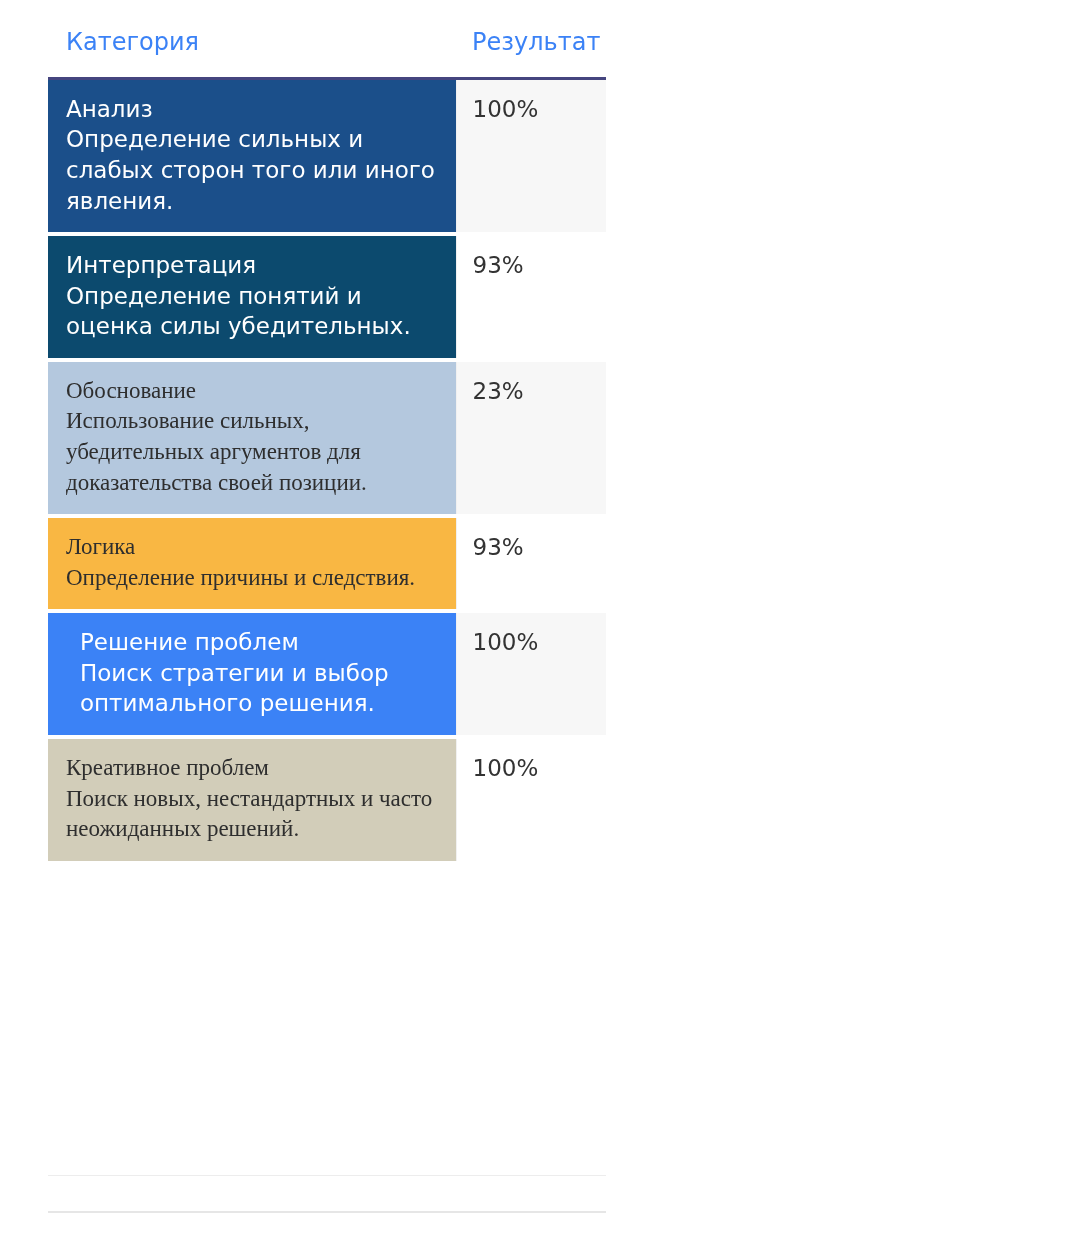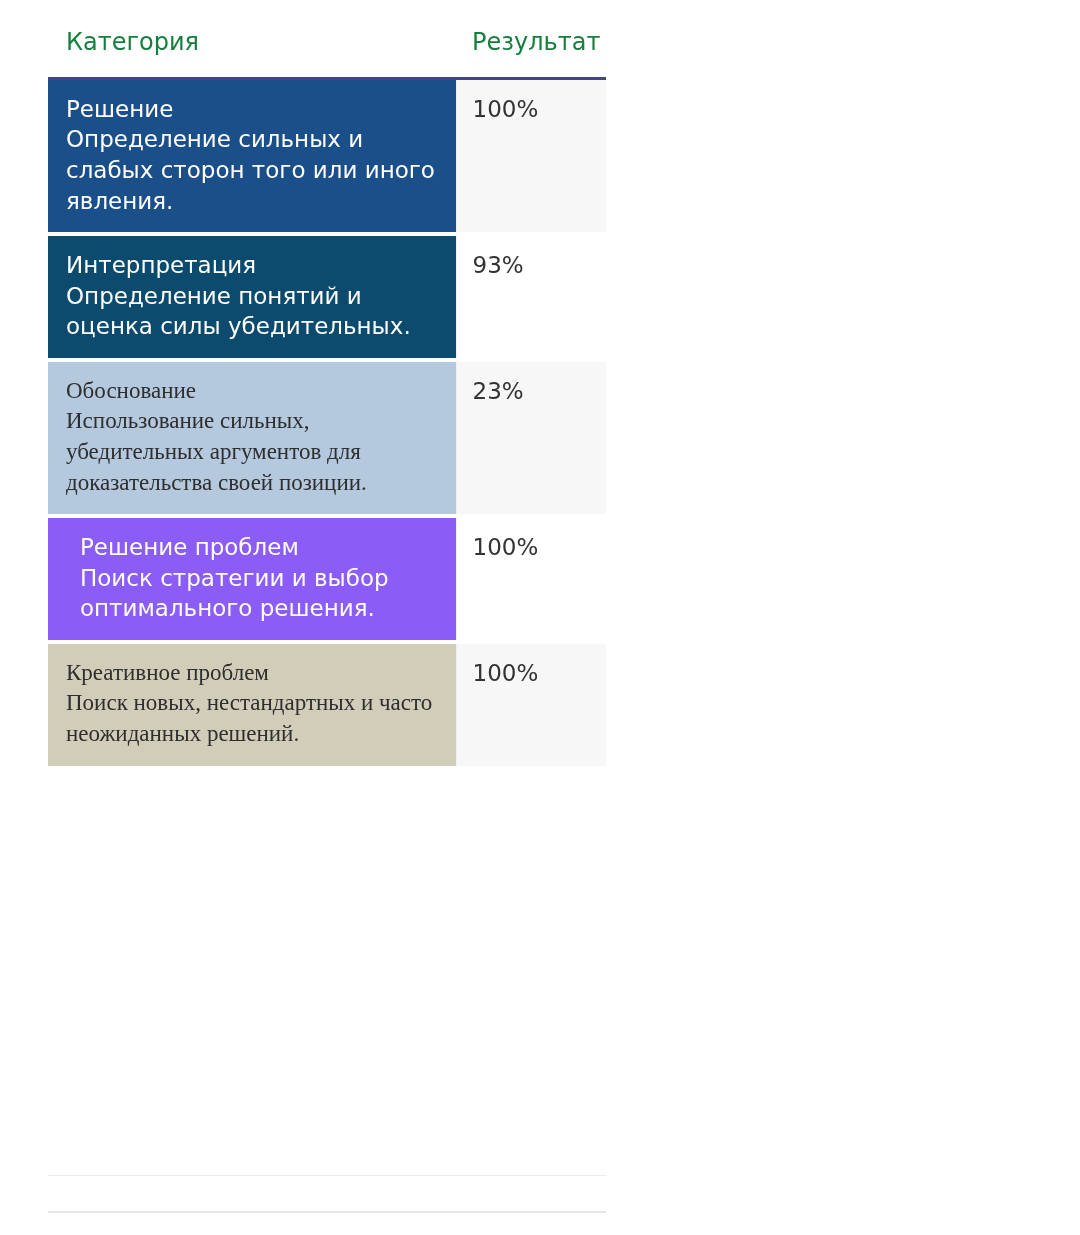--- a/index.html
+++ b/index.html
@@ -37,21 +37,21 @@
     table-layout: fixed;
   }
 
   table.skills-table col.col-category { width: 408px; }
   table.skills-table col.col-result   { width: 150px; }
 
   thead th {
     font-weight: normal;
     font-size: 24px;
     line-height: 1.2;
-    color: #15803d;
+    color: #3b82f6;
     text-align: left;
     padding: 14px 18px 20px 18px;
     background: #ffffff;
     border-bottom: 3px solid #45457f;
     vertical-align: bottom;
   }
   thead th.th-result {
     padding-left: 16px;
   }
 
@@ -120,41 +120,48 @@
       </colgroup>
       <thead>
         <tr>
           <th class="th-category">Категория</th>
           <th class="th-result">Результат</th>
         </tr>
       </thead>
       <tbody id="table-body">
           <tr>
             <td class="cat-cell" style="background: rgb(27, 79, 138); color: rgb(255, 255, 255);">
-              <span class="cat-title">Решение</span>
+              <span class="cat-title">Анализ</span>
               <span class="cat-desc">Определение сильных и слабых сторон того или иного явления.</span>
             </td>
             <td class="res-cell">100%</td>
           </tr>
           <tr>
             <td class="cat-cell" style="background: #0c4a6e; color: rgb(255, 255, 255);">
               <span class="cat-title">Интерпретация</span>
               <span class="cat-desc">Определение понятий и оценка силы убедительных.</span>
             </td>
             <td class="res-cell">93%</td>
           </tr>
           <tr>
             <td class="cat-cell dark-text" style="background: rgb(180, 200, 222); color: rgb(46, 46, 46);">
               <span class="cat-title">Обоснование</span>
               <span class="cat-desc">Использование сильных, убедительных аргументов для доказательства своей позиции.</span>
             </td>
             <td class="res-cell">23%</td>
           </tr>
           <tr>
-            <td class="cat-cell" style="background: #8b5cf6; color: rgb(255, 255, 255); padding-left: 32px;">
+            <td class="cat-cell dark-text" style="background: rgb(249, 183, 67); color: rgb(46, 46, 46);">
+              <span class="cat-title">Логика</span>
+              <span class="cat-desc">Определение причины и следствия.</span>
+            </td>
+            <td class="res-cell">93%</td>
+          </tr>
+          <tr>
+            <td class="cat-cell" style="background: #3b82f6; color: rgb(255, 255, 255); padding-left: 32px;">
               <span class="cat-title">Решение проблем</span>
               <span class="cat-desc">Поиск стратегии и выбор оптимального решения.</span>
             </td>
             <td class="res-cell">100%</td>
           </tr>
           <tr>
             <td class="cat-cell dark-text" style="background: rgb(210, 205, 185); color: rgb(46, 46, 46);">
               <span class="cat-title">Креативное проблем</span>
               <span class="cat-desc">Поиск новых, нестандартных и часто неожиданных решений.</span>
             </td>

